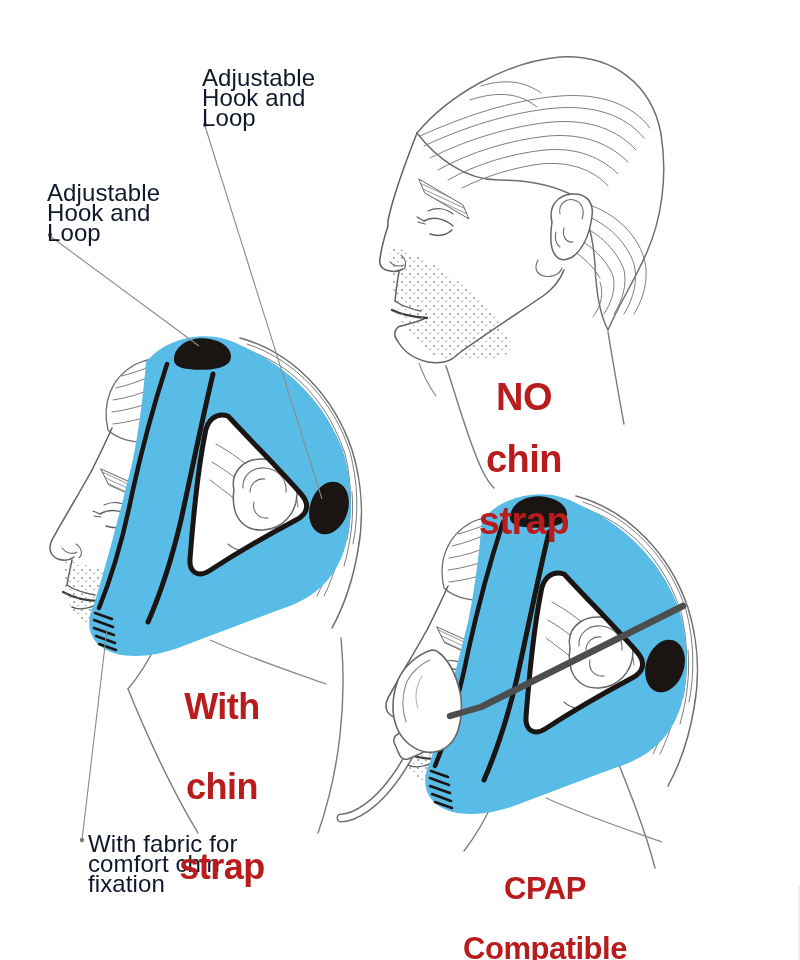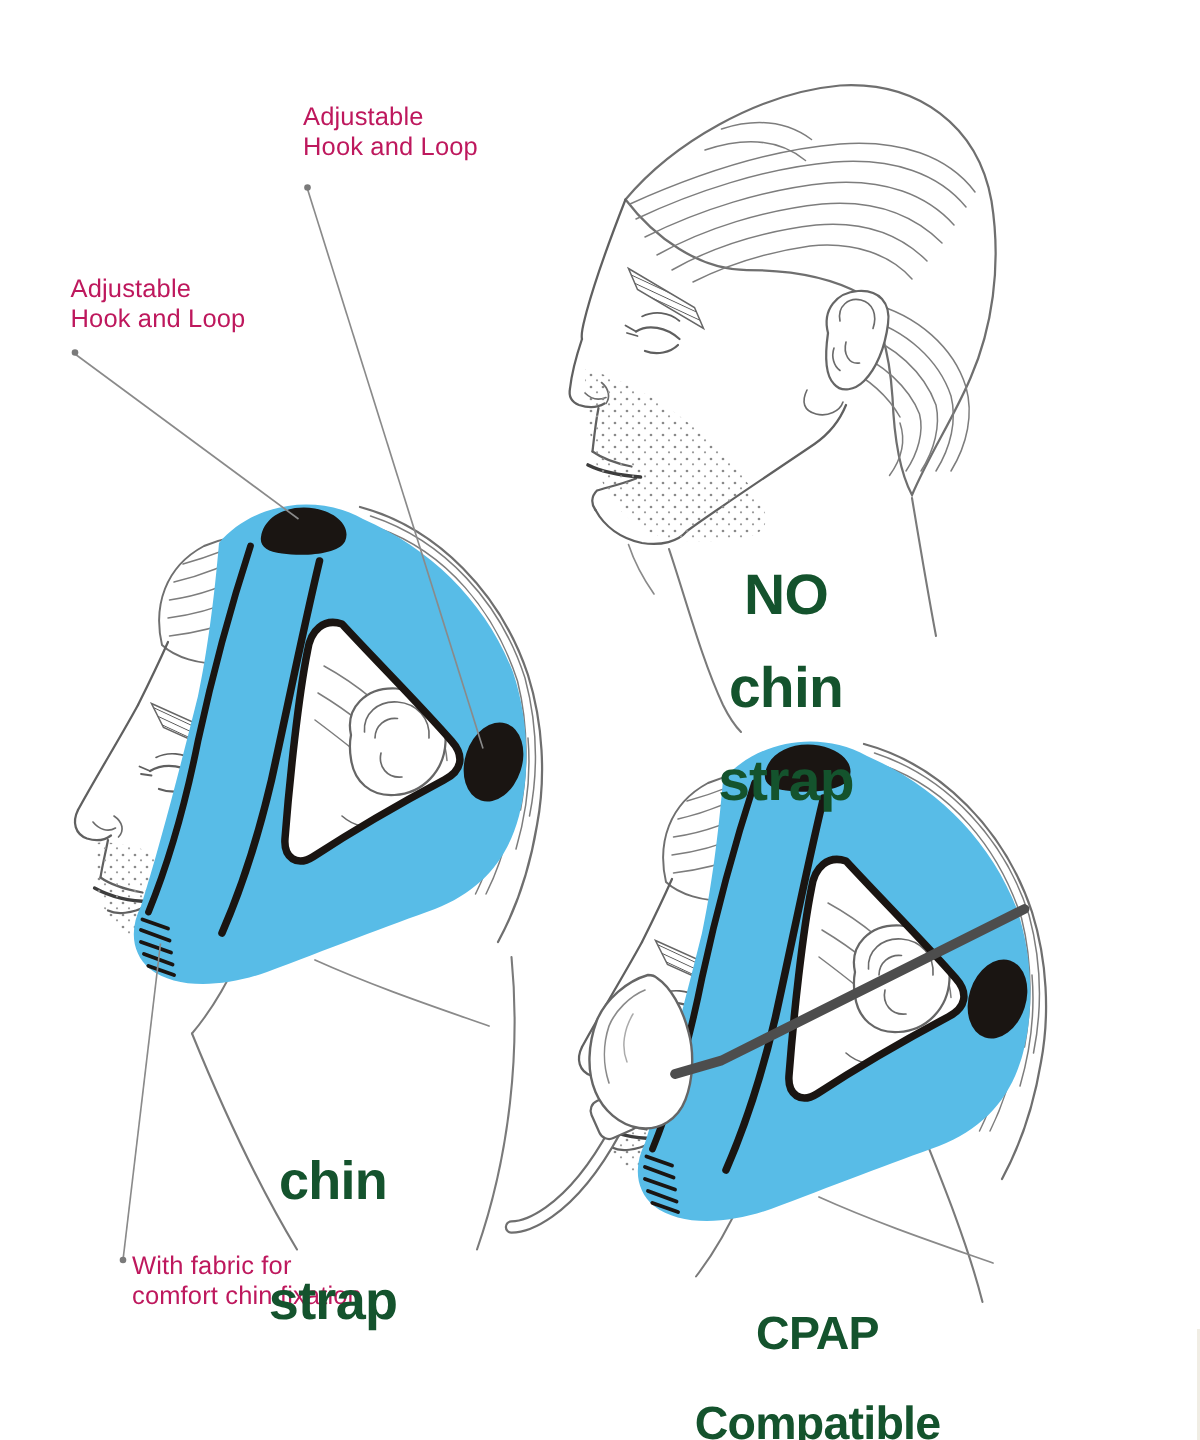--- a/index.html
+++ b/index.html
@@ -1,21 +1,21 @@
 <!DOCTYPE html>
 <html><head>
 <meta charset="utf-8">
 <style>
   html,body{margin:0;padding:0;}
   body{width:800px;height:960px;position:relative;background:#ffffff;overflow:hidden;
        font-family:"Liberation Sans",sans-serif;}
   #art{position:absolute;left:0;top:0;width:800px;height:960px;}
-  .label{position:absolute;color:#be185d;font-size:17px;line-height:20px;
+  .label{position:absolute;color:#0f172a;font-size:24px;line-height:20px;
          white-space:pre-line;letter-spacing:.1px;}
-  .heading{position:absolute;font-weight:700;color:#14532d;text-align:center;
+  .heading{position:absolute;font-weight:700;color:#b91c1c;text-align:center;
            white-space:pre-line;letter-spacing:-.5px;}
   #heading-no{left:429px;top:351px;width:190px;font-size:38px;line-height:31px;}
   #heading-with{left:127px;top:647px;width:190px;font-size:36px;line-height:40px;}
   #heading-cpap{left:395px;top:844px;width:300px;font-size:31px;line-height:30px;}
   .edge-artifact{position:absolute;left:798px;top:886px;width:2px;height:74px;background:#f0ede4;}
 </style>
 </head>
 <body>
 
 <svg id="art" viewBox="0 0 800 960">
@@ -205,21 +205,21 @@
 <div class="label" style="left:88px;top:834px;width:200px">With fabric for
 comfort chin fixation</div>
 
 <div class="heading" id="heading-no">
   <span>NO</span><br>
   <span>chin</span><br>
   <span>strap</span>
 </div>
 
 <div class="heading" id="heading-with">
-  <br>
+  <span>With</span><br>
   <span>chin</span><br>
   <span>strap</span>
 </div>
 
 <div class="heading" id="heading-cpap">
   <span>CPAP</span><br>
   <span>Compatible</span>
 </div>
 
 <div class="edge-artifact"></div>

